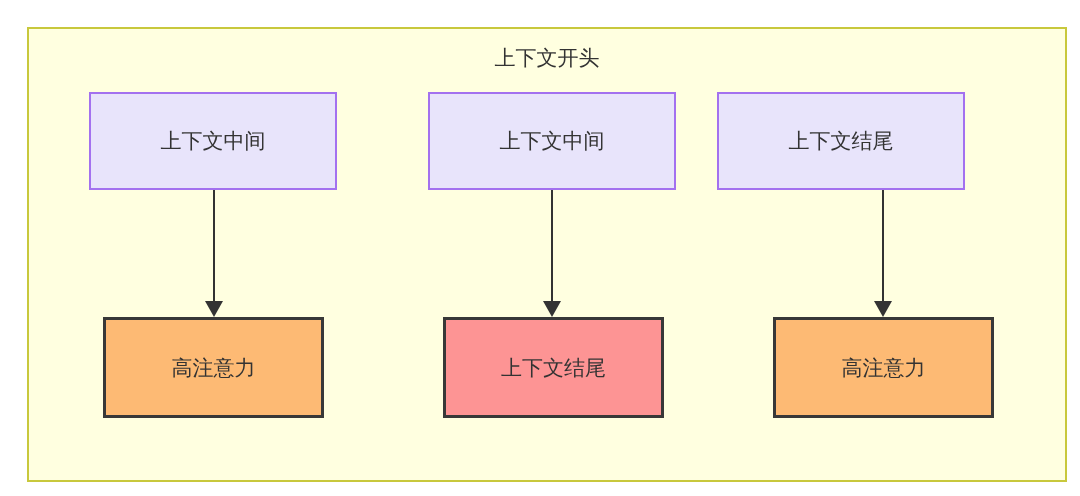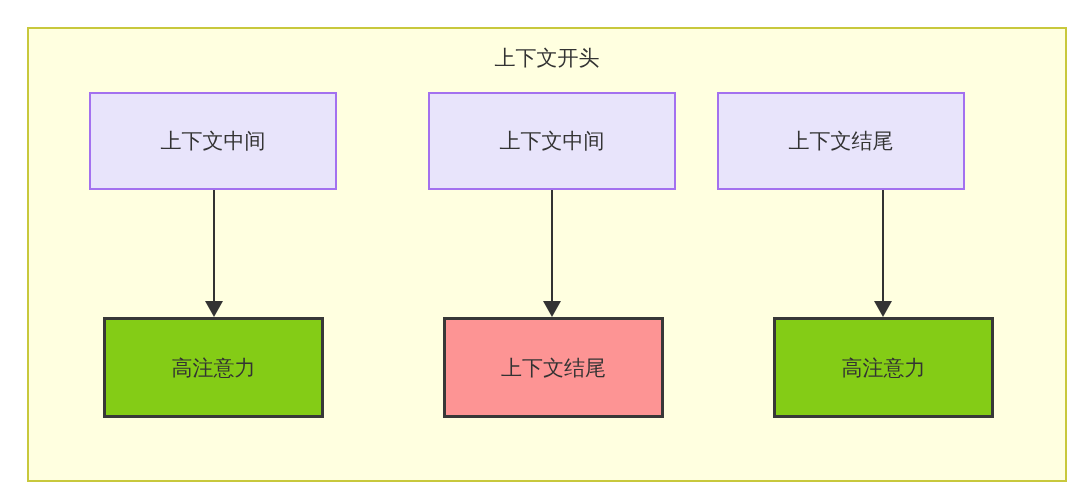--- a/index.html
+++ b/index.html
@@ -64,21 +64,21 @@
     font-size: 21px;
   }
 
   .node-attention {
     width: 221px;
     height: 101px;
     border: 3px solid #383838;
     font-size: 21px;
   }
 
-  .fill-high { background: #84cc16; }
+  .fill-high { background: #fdba74; }
   .fill-low  { background: #fd9494; }
 
   
   .pos-ctx-1 { left: 89px;  top: 92px; }
   .pos-ctx-2 { left: 428px; top: 92px; }
   .pos-ctx-3 { left: 717px; top: 92px; }
 
   
   .pos-att-1 { left: 103px; top: 317px; }
   .pos-att-2 { left: 443px; top: 317px; }

